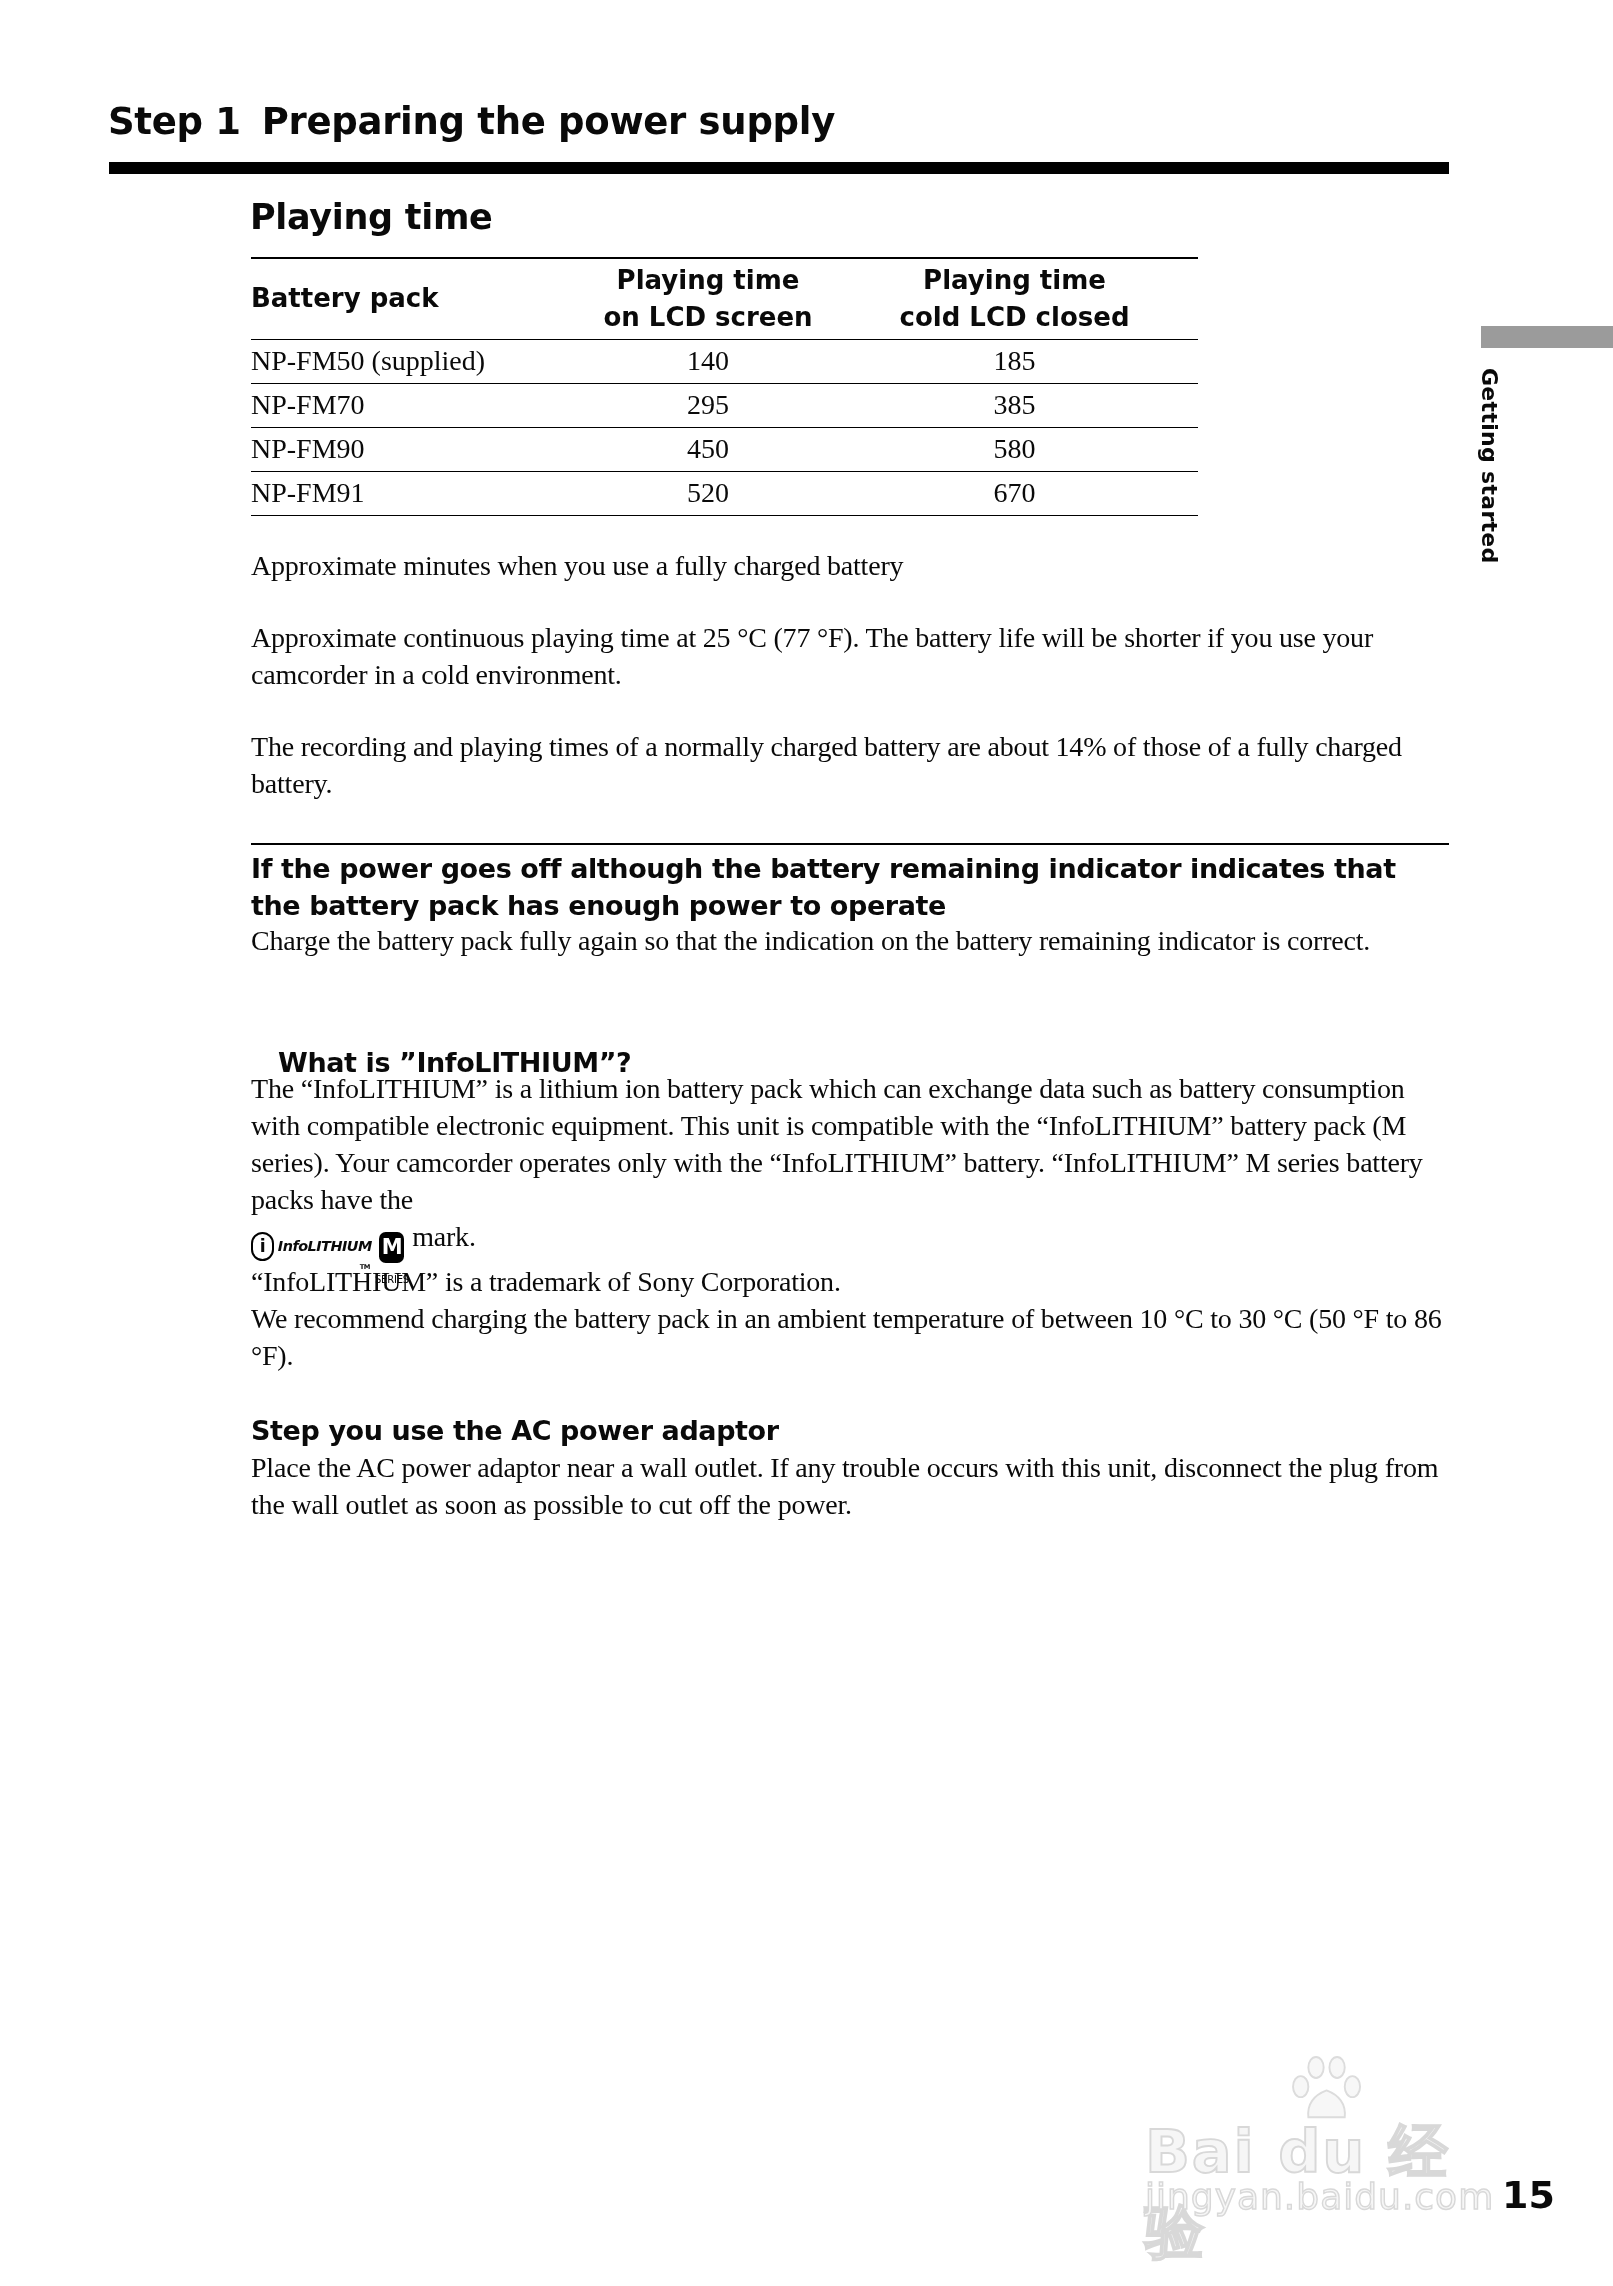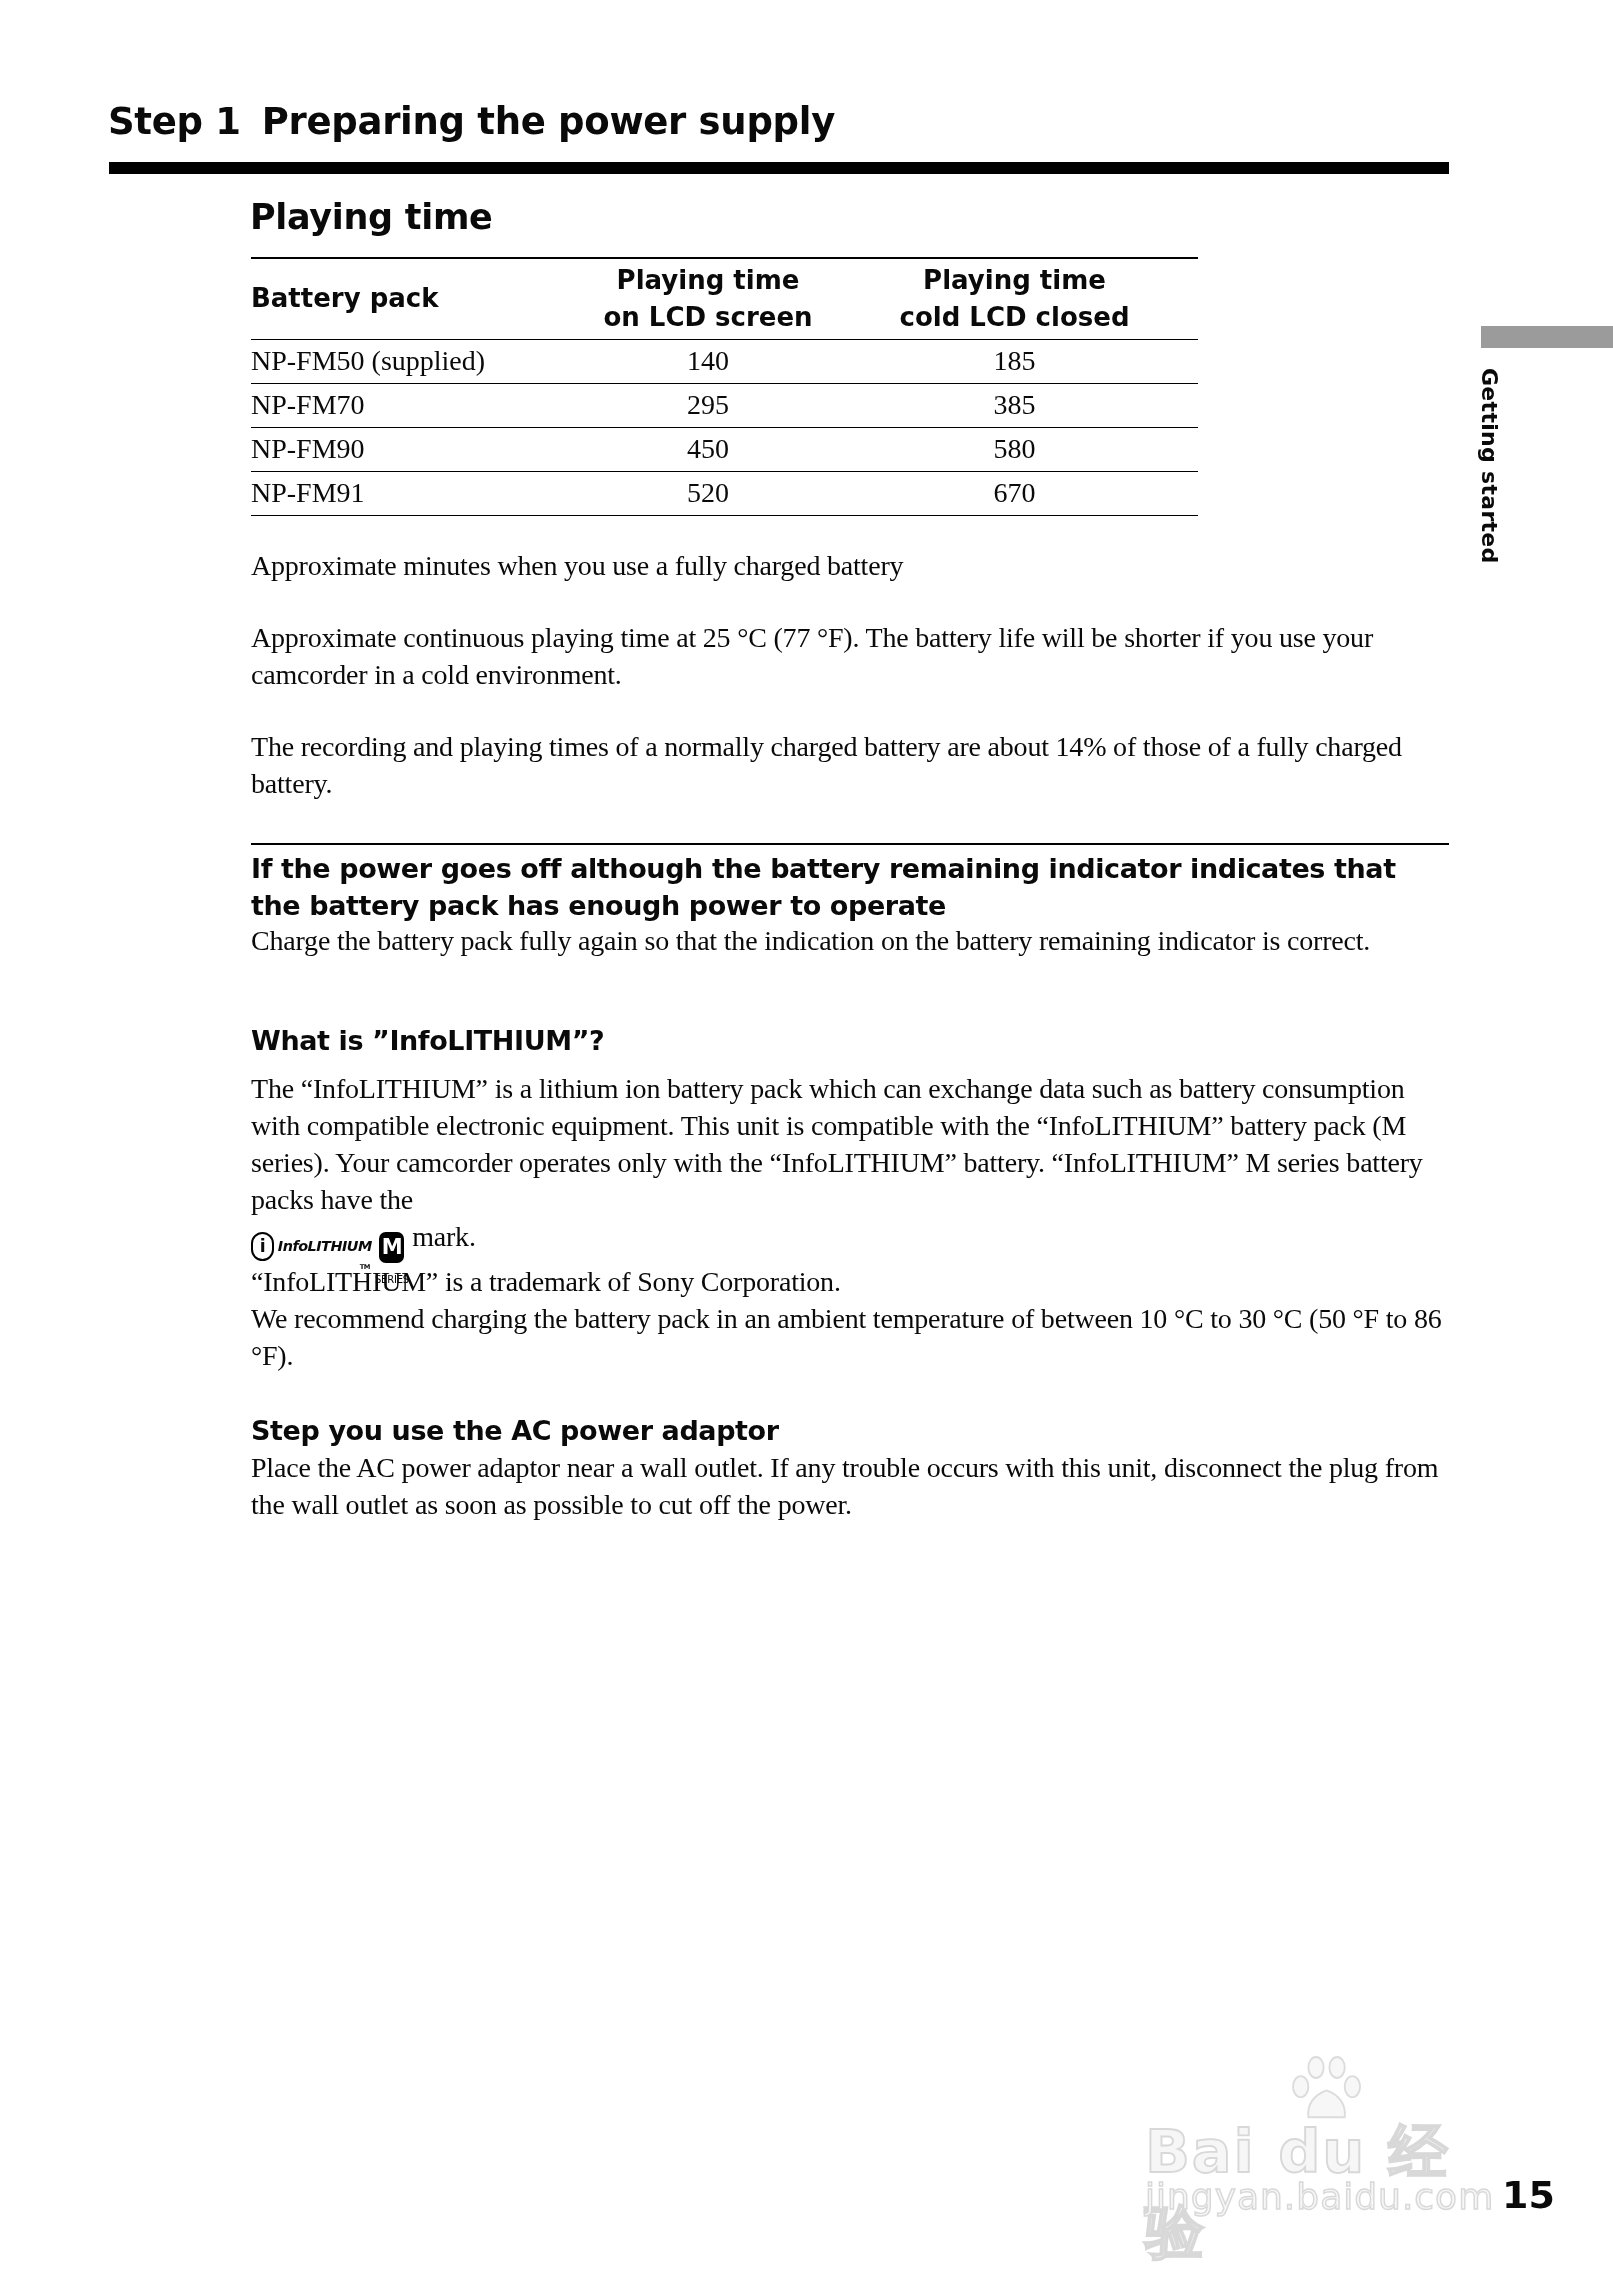--- a/index.html
+++ b/index.html
@@ -105,21 +105,21 @@
 
 <div class="body serif" style="top:547px;">Approximate minutes when you use a fully charged battery</div>
 <div class="body serif" style="top:619px;">Approximate continuous playing time at 25 °C (77 °F). The battery life will be shorter if you use your camcorder in a cold environment.</div>
 <div class="body serif" style="top:728px;">The recording and playing times of a normally charged battery are about 14% of those of a fully charged battery.</div>
 
 <div class="divider"></div>
 
 <div class="bold-head sans" style="top:850px;">If the power goes off although the battery remaining indicator indicates that the battery pack has enough power to operate</div>
 <div class="body serif" style="top:922px;">Charge the battery pack fully again so that the indication on the battery remaining indicator is correct.</div>
 
-<div class="bold-head sans" style="top:1022px;">What is ”InfoLITHIUM”?</div>
+<div class="bold-head sans" style="top:1044px;margin-left:27px;">What is ”InfoLITHIUM”?</div>
 <div class="body serif" style="top:1070px;">
   <span>The “InfoLITHIUM” is a lithium ion battery pack which can exchange data such as battery consumption with compatible electronic equipment. This unit is compatible with the “InfoLITHIUM” battery pack (M series). Your camcorder operates only with the “InfoLITHIUM” battery. “InfoLITHIUM” M series battery packs have the</span><br>
   <span class="logo">
     <span class="i-mark">i</span>
     <span class="info-word"><span>InfoLITHIUM</span><span class="tm">TM</span></span>
     <span class="m-box"><span>M</span><span class="series">SERIES</span></span>
   </span><span>mark.</span>
 </div>
 <div class="body serif" style="top:1263px;">“InfoLITHIUM” is a trademark of Sony Corporation.</div>
 <div class="body serif" style="top:1300px;">We recommend charging the battery pack in an ambient temperature of between 10 °C to 30 °C (50 °F to 86 °F).</div>

